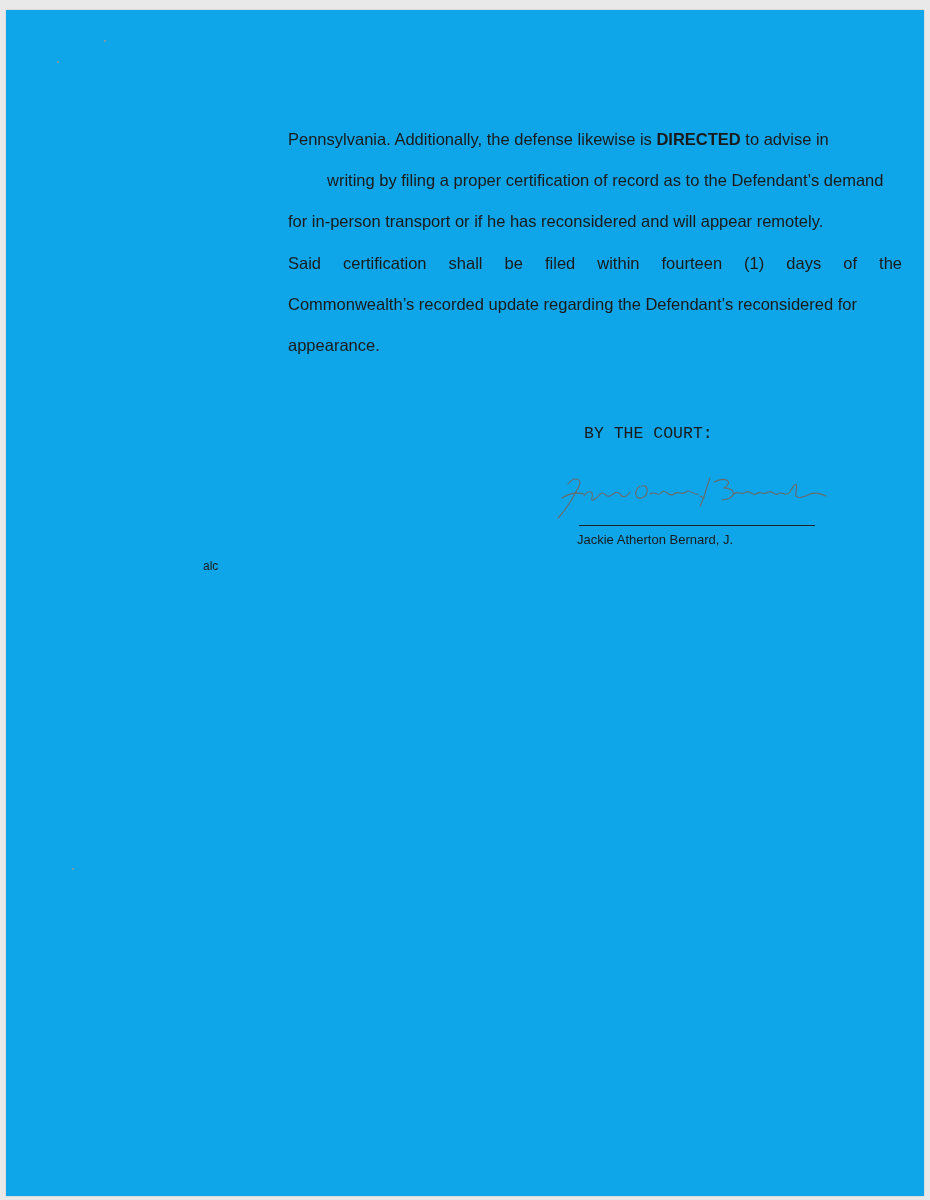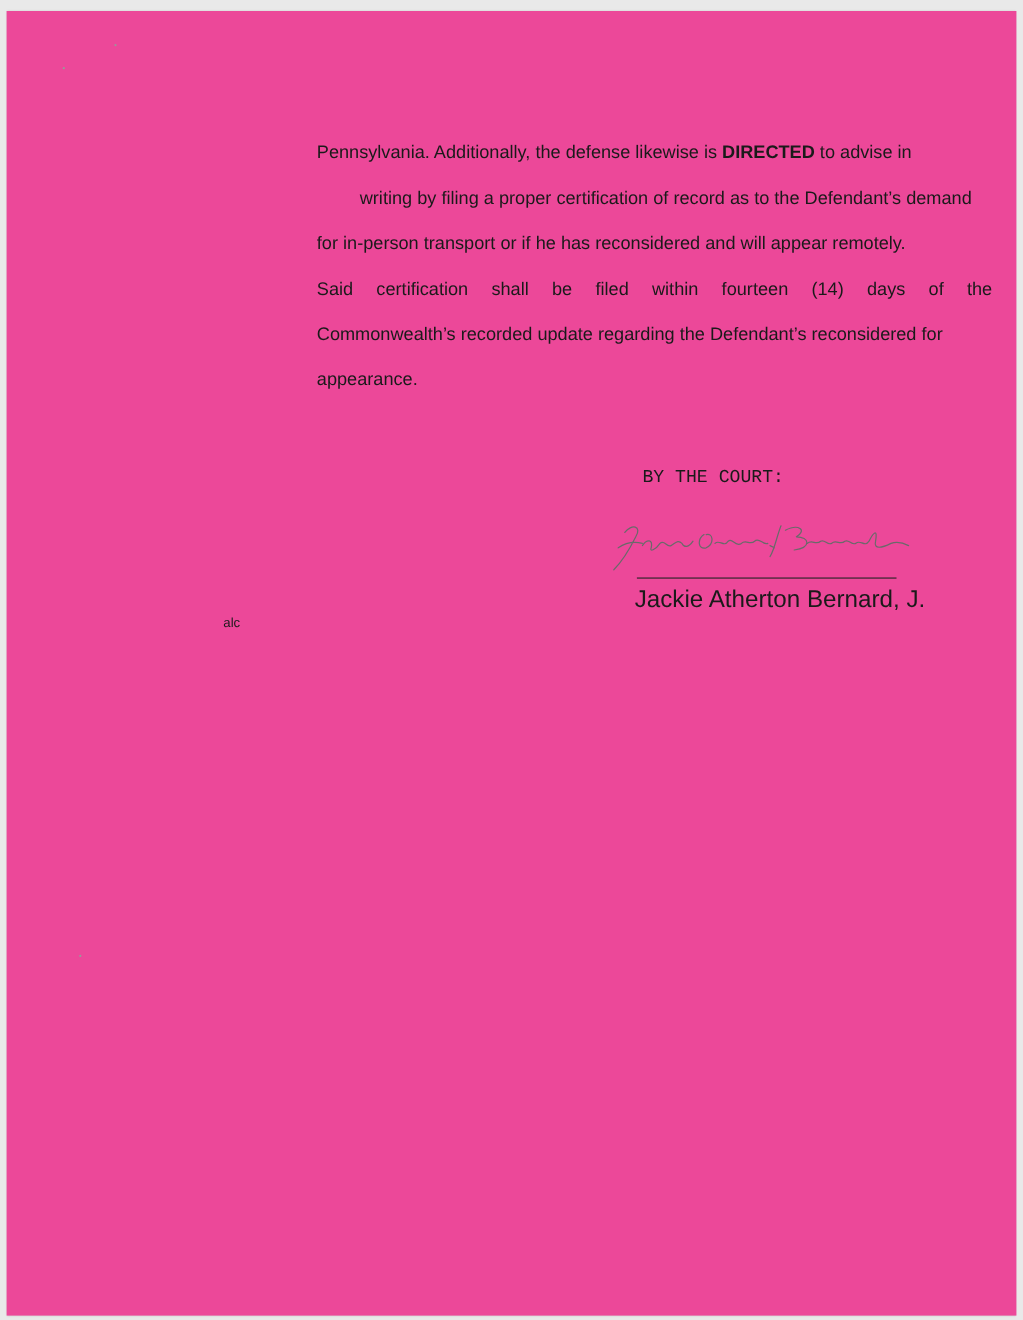--- a/index.html
+++ b/index.html
@@ -9,21 +9,21 @@
       height: 1200px;
       background: #e9e9e9;
       overflow: hidden;
     }
     .page {
       position: absolute;
       left: 6px;
       top: 10px;
       width: 918px;
       height: 1186px;
-      background: #ec4899;
+      background: #0ea5e9;
       box-shadow: 0 0 2px rgba(0,0,0,0.15);
     }
     .body-text {
       position: absolute;
       left: 282px;
       top: 120px;
       width: 614px;
       font-family: "Liberation Sans", sans-serif;
       font-size: 16.5px;
       color: #1a1a1a;
@@ -61,21 +61,21 @@
       top: 515px;
       width: 236px;
       height: 1px;
       background: #222;
     }
     .judge-name {
       position: absolute;
       left: 571px;
       top: 522px;
       font-family: "Liberation Sans", sans-serif;
-      font-size: 22px;
+      font-size: 13px;
       color: #1a1a1a;
     }
     .initials {
       position: absolute;
       left: 197px;
       top: 549px;
       font-family: "Liberation Sans", sans-serif;
       font-size: 12px;
       color: #1a1a1a;
     }
@@ -95,21 +95,21 @@
   <span class="speck" style="left:98px; top:30px;"></span>
   <span class="speck" style="left:51px; top:51px;"></span>
   <span class="speck" style="left:66px; top:858px;"></span>
 
   <div class="body-text">
     <div class="line" style="top:0px;">
       <span>Pennsylvania.  Additionally, the defense likewise is </span><span class="bold">DIRECTED</span><span> to advise in</span>
     </div>
     <div class="line" style="top:41px;margin-left:39px;">writing by filing a proper certification of record as to the Defendant’s demand</div>
     <div class="line" style="top:82px;">for in-person transport or if he has reconsidered and will appear remotely.</div>
-    <div class="line justify" style="top:124px;">Said certification shall be filed within fourteen (14) days of the</div>
+    <div class="line justify" style="top:124px;">Said certification shall be filed within fourteen (1) days of the</div>
     <div class="line" style="top:165px;">Commonwealth’s recorded update regarding the Defendant’s reconsidered for</div>
     <div class="line" style="top:206px;">appearance.</div>
   </div>
 
   <div class="court">BY THE COURT:</div>
 
   <svg class="signature" viewBox="0 0 285 50" aria-label="Jackie Atherton Bernard (handwritten signature)">
     <g fill="none" stroke="#6a6a6a" stroke-width="1.1" stroke-linecap="round" stroke-linejoin="round">
       <path d="M14 12 C 20 4, 30 6, 24 16 C 18 28, 10 40, 4 46 M 8 26 C 14 22, 22 20, 30 22"></path>
       <path d="M30 24 C 34 18, 40 18, 38 26 C 36 30, 42 28, 46 22 C 50 18, 52 26, 56 24 C 60 22, 62 18, 66 22 C 68 26, 72 26, 76 20"></path>

